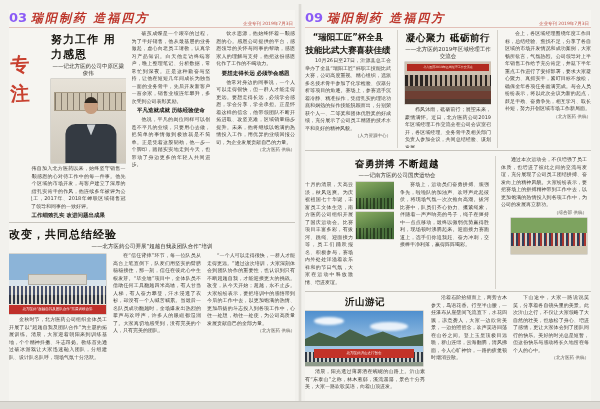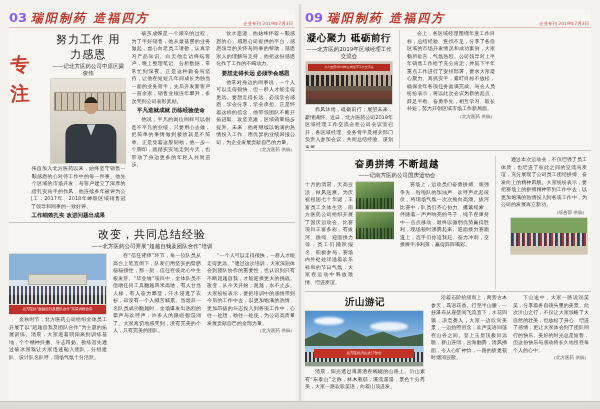--- a/index.html
+++ b/index.html
@@ -17,21 +17,21 @@
   .hd{display:flex;align-items:baseline;height:15px;border-bottom:1px solid #e2c0b8;padding:1px 2px 1px 0;}
   .hd .no{font-size:13px;font-weight:bold;color:#8b5cf6;margin-right:4px;line-height:14px;}
   .hd .mt{font-size:12px;font-weight:bold;font-style:italic;letter-spacing:2px;color:#bd352a;
           font-family:"DejaVu Serif","Liberation Serif",serif;line-height:14px;}
   .hd .iss{margin-left:auto;font-size:4.5px;color:#c05248;align-self:flex-end;}
 
   
   .bt{font-size:5px;line-height:1.5;text-align:justify;color:#413e39;overflow:hidden;text-indent:2em;}
   .sh{font-size:5.5px;font-weight:bold;text-align:center;color:#1d1b17;margin:2px 0;}
   .cr{font-size:4.5px;color:#56534d;text-align:right;margin-top:1px;}
-  .h-lg{font-size:11px;font-weight:normal;text-align:center;color:#17150f;letter-spacing:1px;margin:2px 0 1px;}
+  .h-lg{font-size:11px;font-weight:bold;text-align:left;color:#17150f;letter-spacing:1px;margin:2px 0 1px;}
   .h-md{font-size:9.5px;font-weight:bold;text-align:center;color:#17150f;letter-spacing:.5px;margin:2px 0 1px;}
   .h-sm{font-size:8.5px;font-weight:bold;text-align:center;color:#17150f;margin:2px 0 0;line-height:1.25;}
   .sub{font-size:5.5px;text-align:center;color:#33302b;margin:1px 0 2px;}
   .hrule{height:1px;background:#c7c4bd;margin:2px 0;}
   .cols{display:flex;gap:6px;overflow:hidden;}
   .col{overflow:hidden;}
 
   
   .callig{position:absolute;left:0;top:20px;width:22px;text-align:center;color:#c8402f;}
   .callig .ch{display:block;font-size:19px;font-weight:bold;font-family:"DejaVu Serif","Liberation Serif",serif;
@@ -188,20 +188,26 @@
 
   <div class="page" id="page4">
     <div class="hd">
       <span class="no">09</span>
       <span class="mt">瑞阳制药  造福四方</span>
       <span class="iss">企业专刊  2019年7月3日</span>
     </div>
 
     <div class="bandA cols">
       <div class="col">
+        <div class="h-sm">“瑞阳工匠”杯全县</div>
+        <div class="h-sm" style="margin-bottom:2px;">技能比武大赛喜获佳绩</div>
+        <div class="bt">10月26日至27日，沂源县总工会举办了全县“瑞阳工匠”杯职工技能比武大赛，公司高度重视、精心组织，选派多名技术骨干参加了化学检验、仪器分析等项目的角逐。赛场上，参赛选手沉着冷静、精准操作，凭借扎实的理论功底和娴熟的操作技能脱颖而出，分别荣获个人一、二等奖和团体优胜奖的好成绩，充分展示了公司员工精湛的技术水平和良好的精神风貌。</div>
+        <div class="cr">（人力资源中心）</div>
+      </div>
+      <div class="col">
         <div class="h-md">凝心聚力  砥砺前行</div>
         <div class="sub">——北方医药2019年区域经理工作交流会</div>
         <div class="ph ph-conf">
           <div class="abs bn">北方医药2019年区域经理工作交流会</div>
           <div class="abs ppl"></div>
           <div class="abs tbl"></div>
         </div>
         <div class="bt">栉风沐雨，砥砺前行；展望未来，豪情满怀。近日，北方医药公司2019年区域经理工作交流会在公司会议室召开，各区域经理、业务骨干及相关部门负责人参加会议，共同总结经验、谋划发展。</div>
       </div>
       <div class="col">

